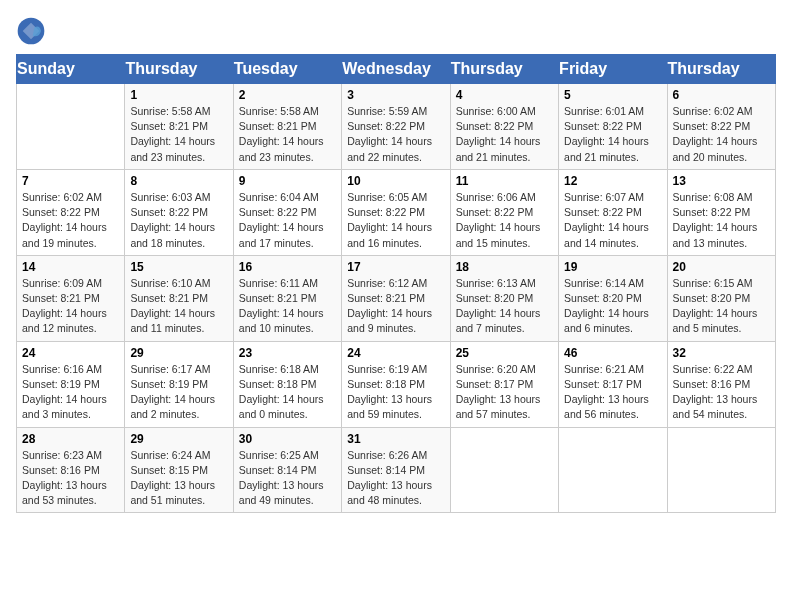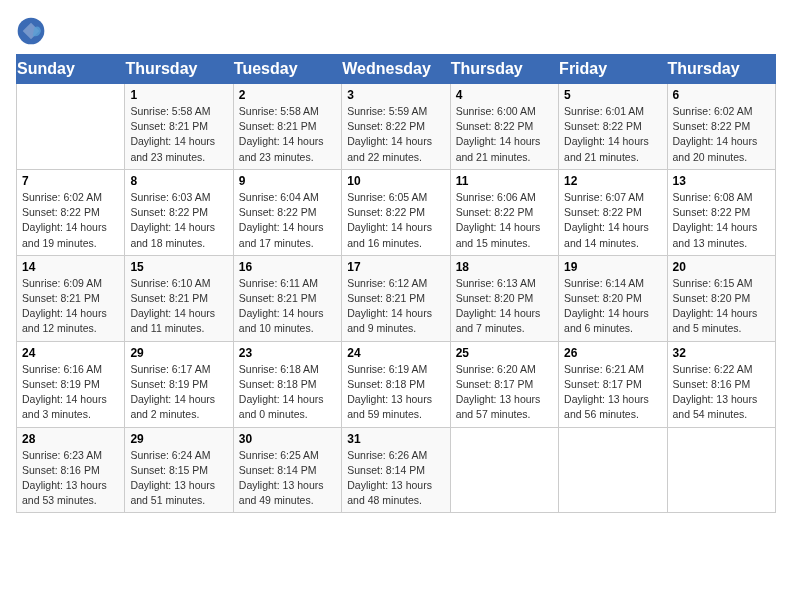--- a/index.html
+++ b/index.html
@@ -192,21 +192,21 @@
         </td>
         <td>
           <span class="day-number">24</span>
           <div class="day-info">Sunrise: 6:19 AM<br>Sunset: 8:18 PM<br>Daylight: 13 hours<br>and 59 minutes.</div>
         </td>
         <td>
           <span class="day-number">25</span>
           <div class="day-info">Sunrise: 6:20 AM<br>Sunset: 8:17 PM<br>Daylight: 13 hours<br>and 57 minutes.</div>
         </td>
         <td>
-          <span class="day-number">26</span>
+          <span class="day-number">46</span>
           <div class="day-info">Sunrise: 6:21 AM<br>Sunset: 8:17 PM<br>Daylight: 13 hours<br>and 56 minutes.</div>
         </td>
         <td>
           <span class="day-number">32</span>
           <div class="day-info">Sunrise: 6:22 AM<br>Sunset: 8:16 PM<br>Daylight: 13 hours<br>and 54 minutes.</div>
         </td>
       </tr>
       <tr>
         <td>
           <span class="day-number">28</span>

